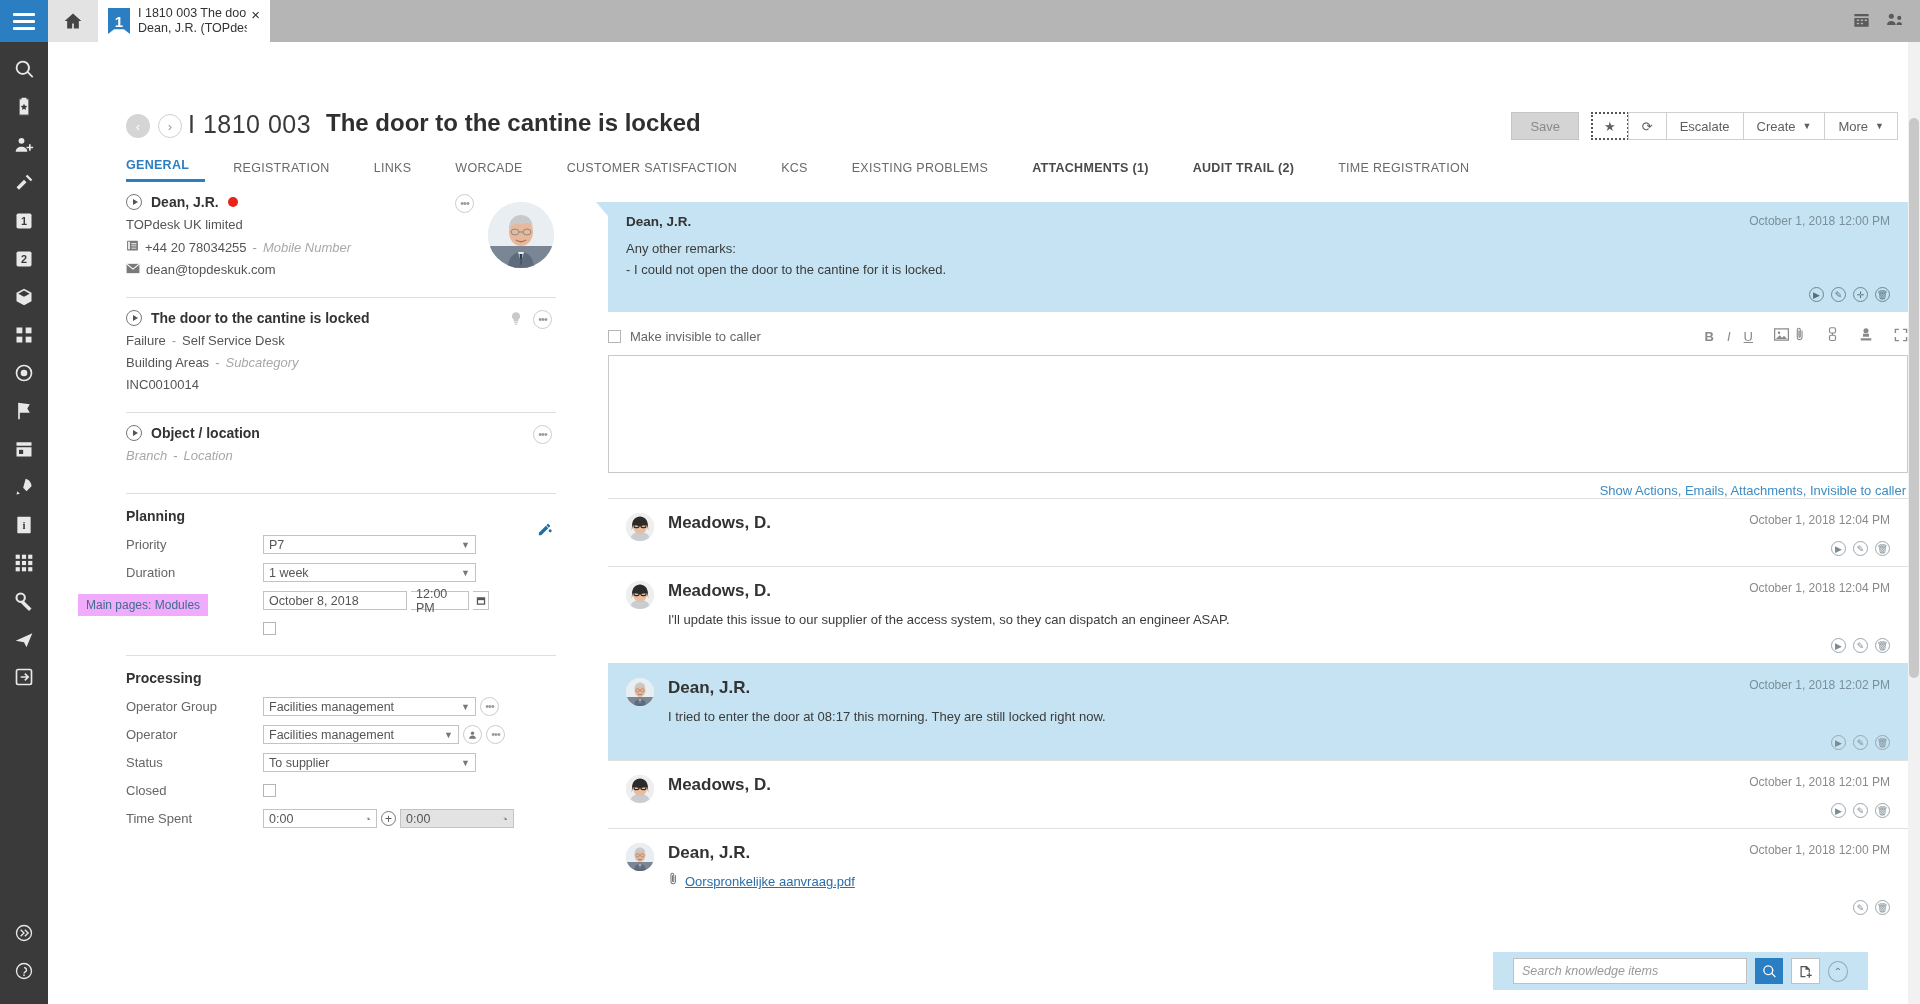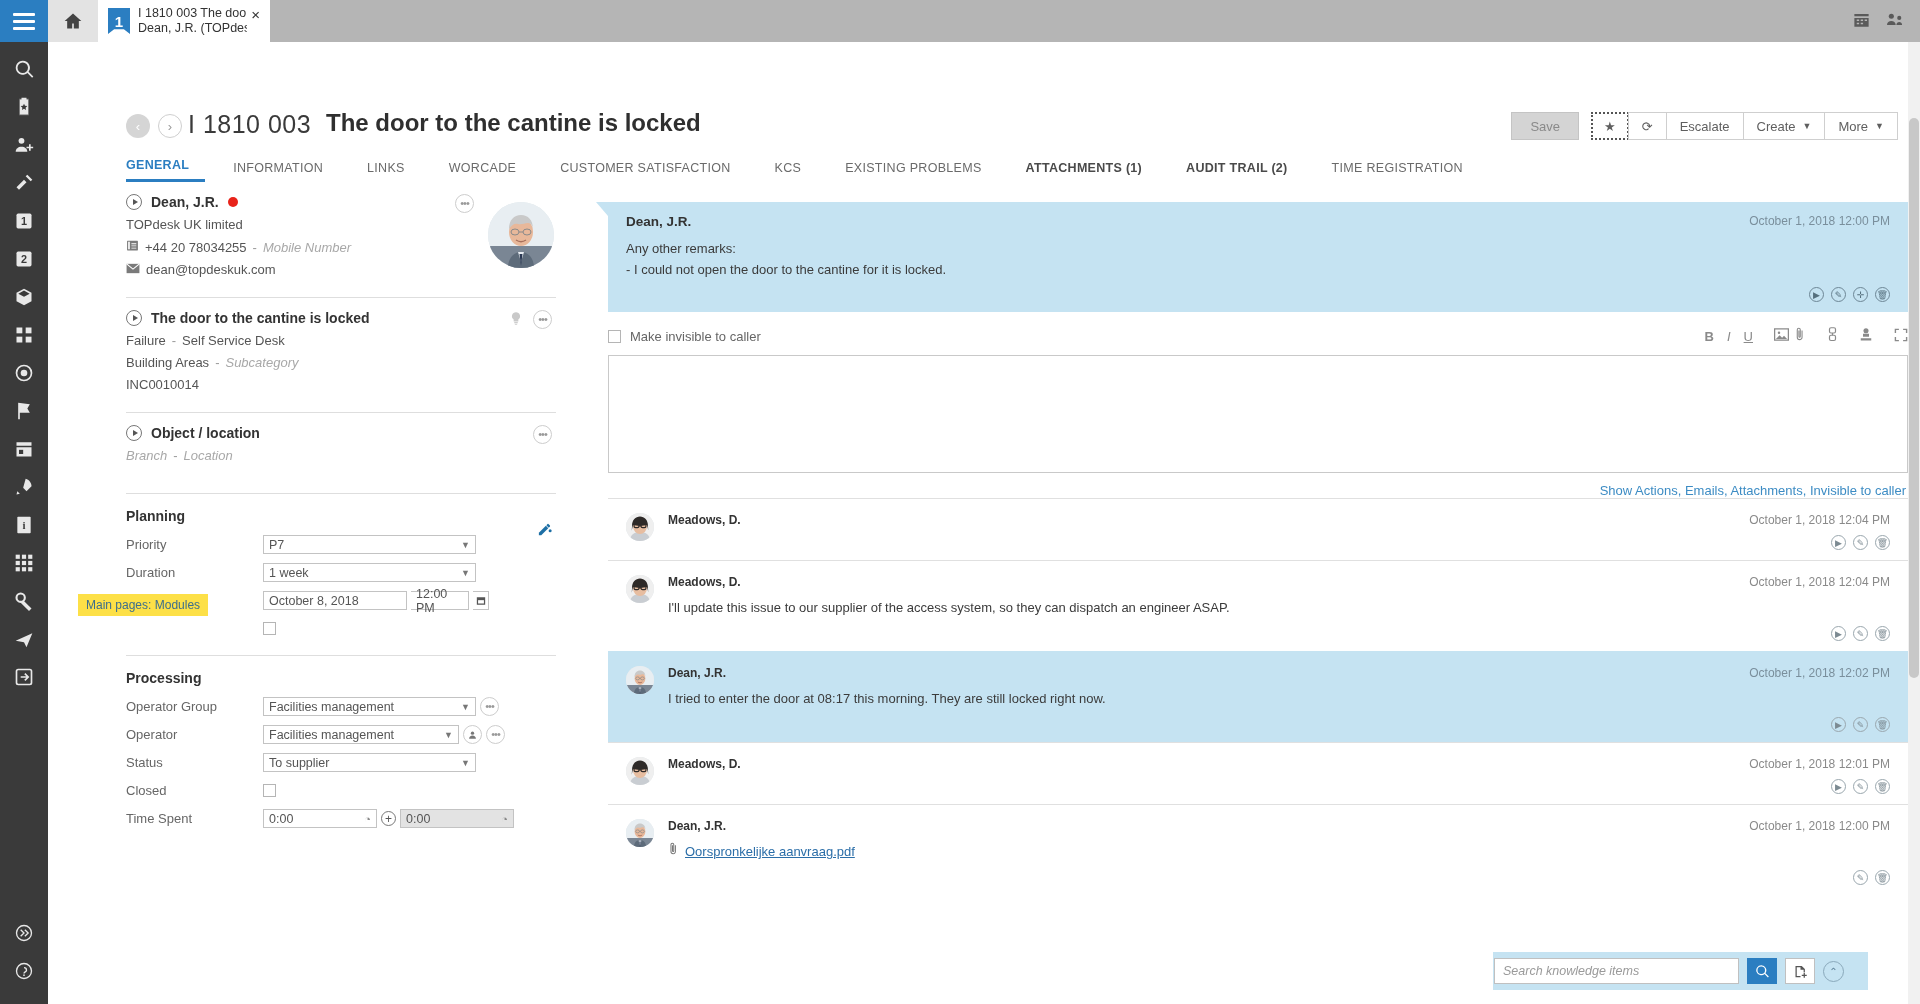--- a/index.html
+++ b/index.html
@@ -128,21 +128,21 @@
   .dfield.d2 { width: 58px; border-left: 0; }
   .dbtn { width: 16px; height: 19px; border: 1px solid #c3c3c3; border-left: 0; display:flex; align-items:center;justify-content:center; background:#fff; cursor:pointer;}
   .cbox { width: 13px; height: 13px; border: 1px solid #b5b5b5; background: #fff; cursor: pointer; }
   .tfield { width: 114px; height: 19px; border:1px solid #c3c3c3; background:#fff; font-size:12.5px; color:#555; display:flex; align-items:center; padding:0 5px;}
   .tfield.gray { background: #e3e3e3; }
   .tfield .clk { margin-left: auto; color:#888; font-size: 11px;}
   .plusbtn { width: 15px; height:15px; border-radius:50%; border:1.3px solid #777; color:#555; display:flex;align-items:center;justify-content:center;font-size:12px; cursor:pointer; line-height:1;}
   .pen-icon { color: #2b7ec1; font-size: 15px; }
   
   .tooltip {
-    position: absolute; left: 30px; top: 552px; background: #fde047; color: #3d6e8c;
+    position: absolute; left: 30px; top: 552px; background: #f0abfc; color: #3d6e8c;
     font-size: 12px; padding: 4px 8px; z-index: 40; white-space: nowrap;
   }
   
   .main { position: absolute; left: 560px; top: 160px; width: 1300px; }
   .bubble {
     background: #c5e3f2; padding: 12px 18px 10px 18px; position: relative; min-height: 82px;
   }
   .bubble::before {
     content: ""; position: absolute; left: -12px; top: 0; width: 0; height: 0;
     border-top: 14px solid #c5e3f2; border-left: 12px solid transparent;
@@ -162,32 +162,32 @@
   .editor-tools { margin-left: auto; display: flex; align-items: center; gap: 13px; color: #8a8a8a; font-size: 13px; }
   .editor-tools .grp { display: flex; align-items: center; gap: 5px; }
   .editor-box { height: 118px; border: 1px solid #c9c9c9; background: #fff; }
   .showlinks { text-align: right; color: #3d8cc4; font-size: 13px; margin: 10px 2px 0 0; cursor: pointer; }
   
   .msg { border-top: 1px solid #e0e0e0; padding: 14px 18px 10px 18px; position: relative; display: flex; }
   .msg.highlight { background: #c5e3f2; border-top: 1px solid #c5e3f2; }
   .msg-avatar { width: 28px; height: 28px; border-radius: 50%; overflow: hidden; flex: none; margin-right: 14px; background: #dfe6ea; }
   .msg-main { flex: 1; min-width: 0; }
   .msg-head { display: flex; }
-  .msg-name { font-weight: bold; font-size: 12px; color: #333; }
+  .msg-name { font-weight: bold; font-size: 17px; color: #333; }
   .msg-time { margin-left: auto; font-size: 12px; color: #8a8a8a; }
   .msg.highlight .msg-time { color: #7a8f9c; }
   .msg-text { margin-top: 8px; font-size: 13px; color: #3b3b3b; line-height: 21px; }
   .msg-text .ind { padding-left: 4px; }
   .msg-icons { display: flex; gap: 7px; justify-content: flex-end; margin-top: 8px; }
   .msg-icons .ico-circle { border-color: #9aa7ae; color: #7c8a92; }
   .att-link { color: #2b6ea8; text-decoration: underline; cursor: pointer; }
   
   .kb {
     position: absolute; right: 52px; bottom: 14px; width: 375px; height: 38px; background: #c5e3f2;
-    display: flex; align-items: center; padding: 0 1px; gap: 8px;
+    display: flex; align-items: center; padding: 0 20px; gap: 8px;
   }
   .kb-input {
     width: 245px; height: 26px; border: 1px solid #c0c0c0; background: #fff; font-size: 12.5px;
     color: #9a9a9a; font-style: italic; display: flex; align-items: center; padding: 0 8px;
   }
   .kb-search { width: 30px; height: 26px; background: #2b7ec1; color: #fff; display:flex;align-items:center;justify-content:center; cursor:pointer;}
   .kb-doc { width: 30px; height: 26px; background: #fff; border: 1px solid #c0c0c0; display:flex;align-items:center;justify-content:center; cursor:pointer;}
   .kb-up { width: 21px; height: 21px; border-radius: 50%; border: 1px solid #8aa9bb; color:#5a7f96; display:flex;align-items:center;justify-content:center;font-size:10px;cursor:pointer;}
   
   .scrollbar { position: absolute; right: 0; top: 42px; width: 12px; height: 962px; background: #f1f1f1; }
@@ -382,21 +382,21 @@
       <span class="caret">▼</span>
     </div>
     <div class="btn">
       <span>More</span>
       <span class="caret">▼</span>
     </div>
   </div>
 
   <div class="tabs" id="tab-bar">
       <div class="tab active">GENERAL</div>
-      <div class="tab">INFORMATION</div>
+      <div class="tab">REGISTRATION</div>
       <div class="tab">LINKS</div>
       <div class="tab">WORCADE</div>
       <div class="tab">CUSTOMER SATISFACTION</div>
       <div class="tab">KCS</div>
       <div class="tab">EXISTING PROBLEMS</div>
       <div class="tab bold">ATTACHMENTS (1)</div>
       <div class="tab bold">AUDIT TRAIL (2)</div>
       <div class="tab">TIME REGISTRATION</div>
     </div>
 

